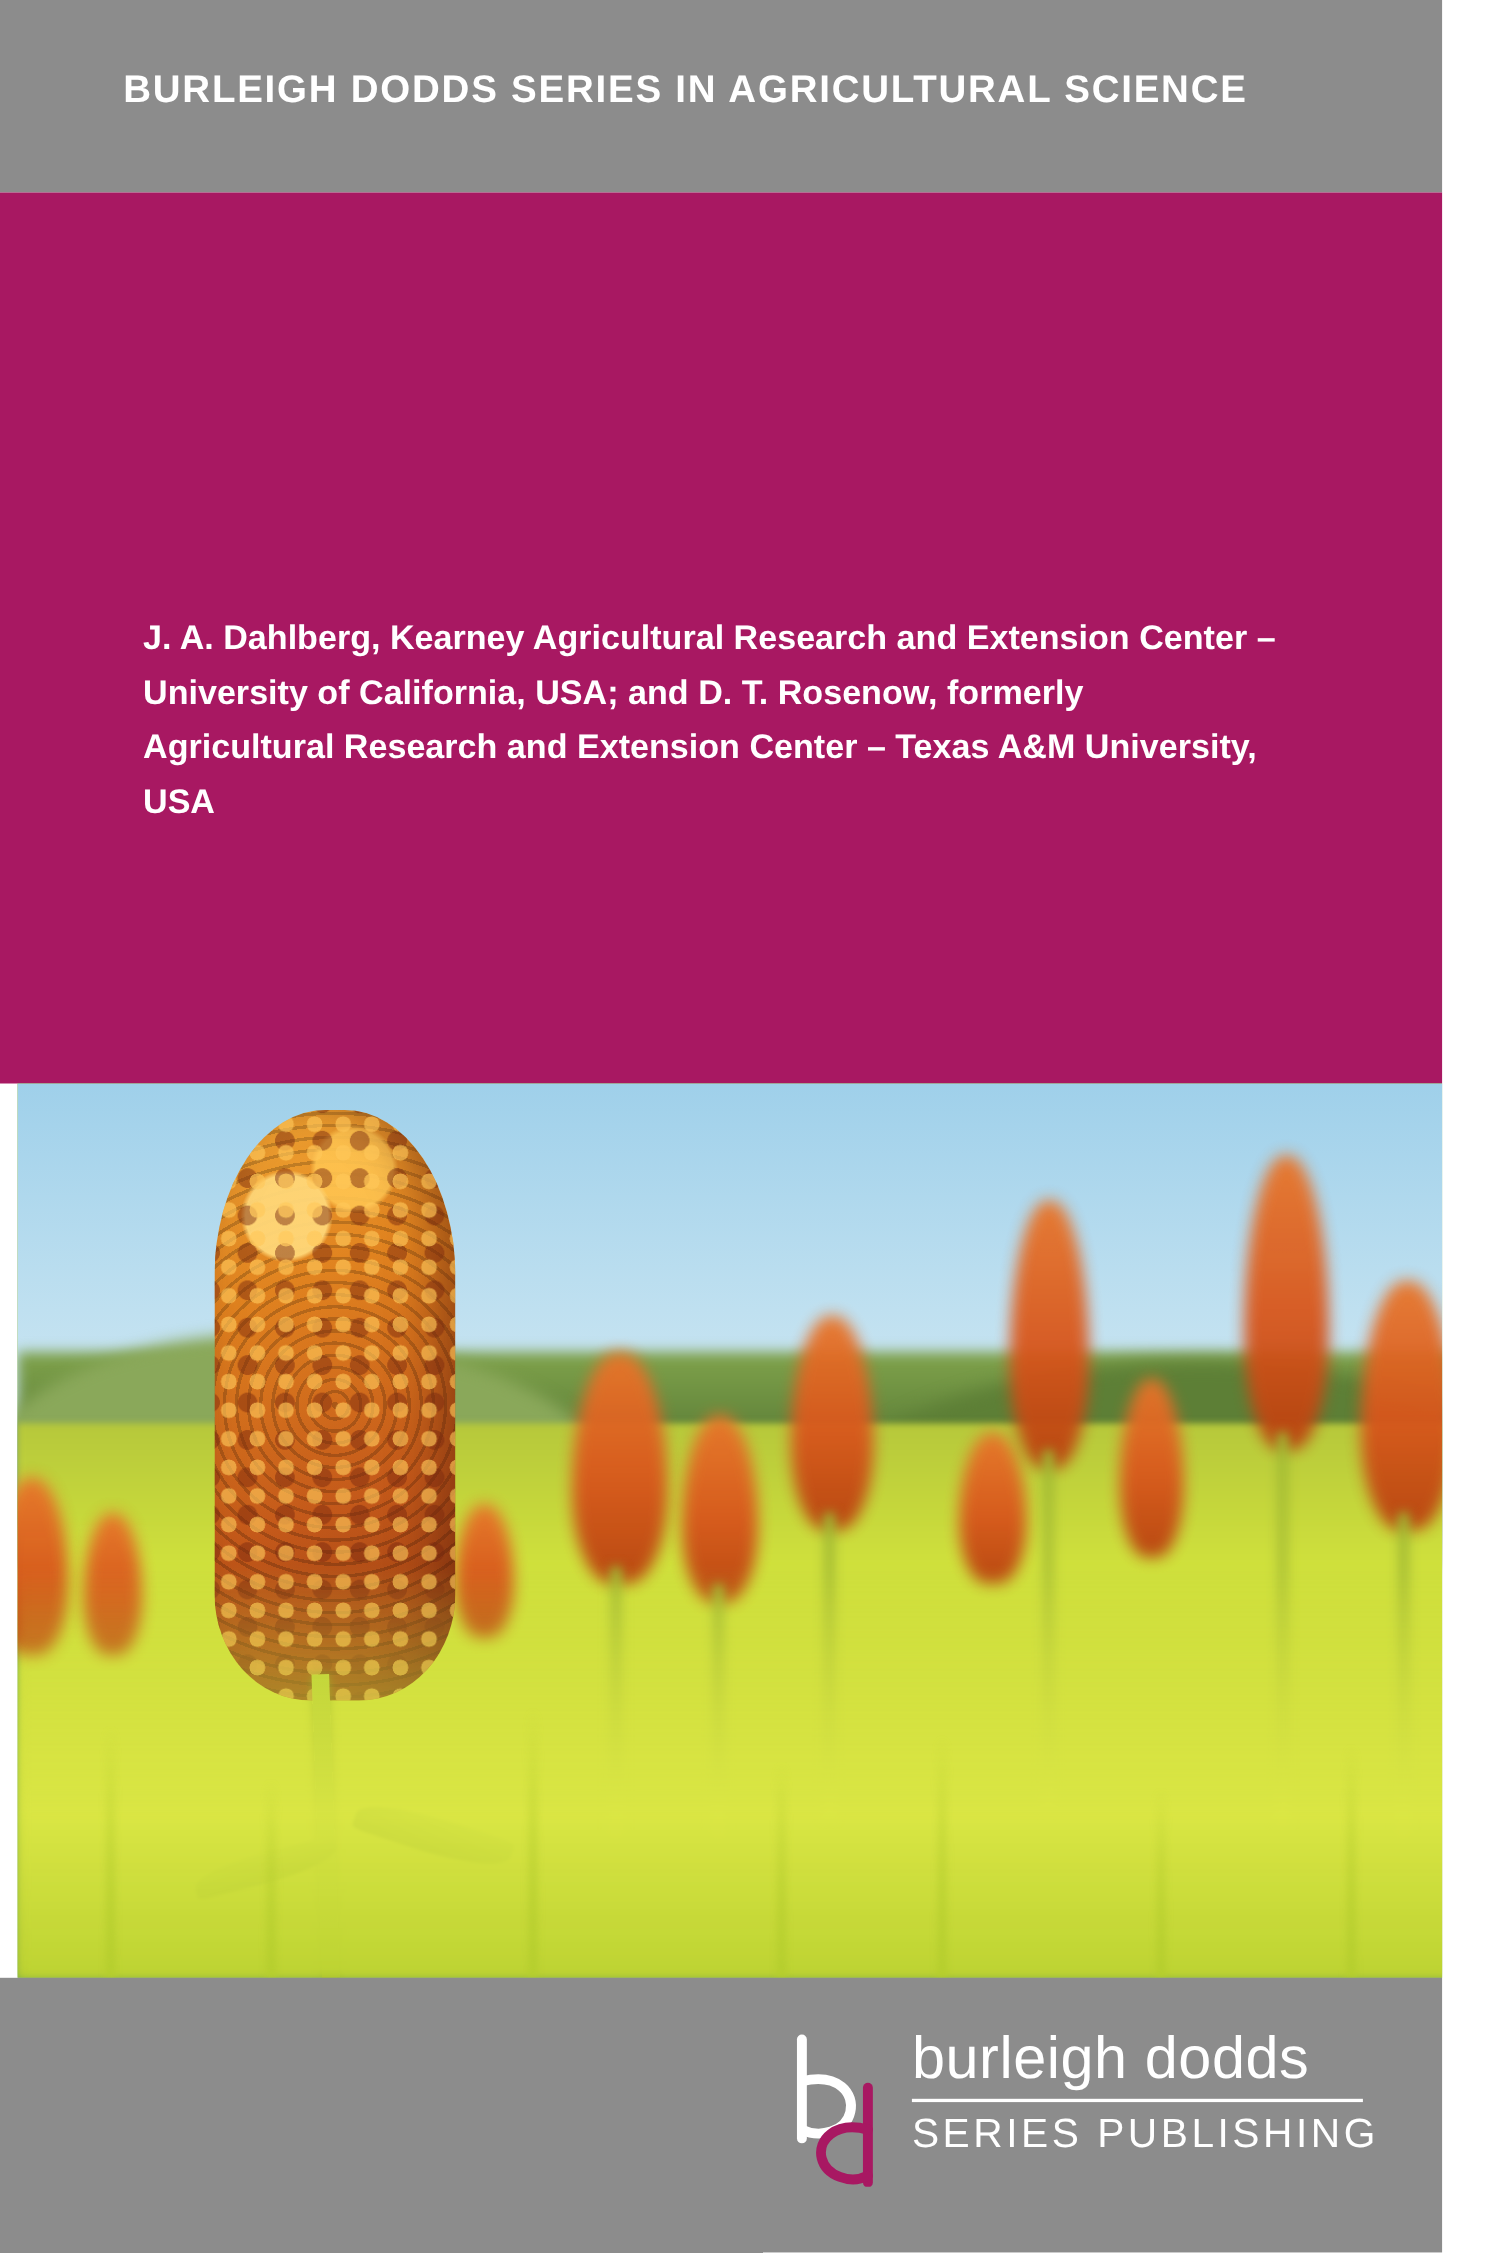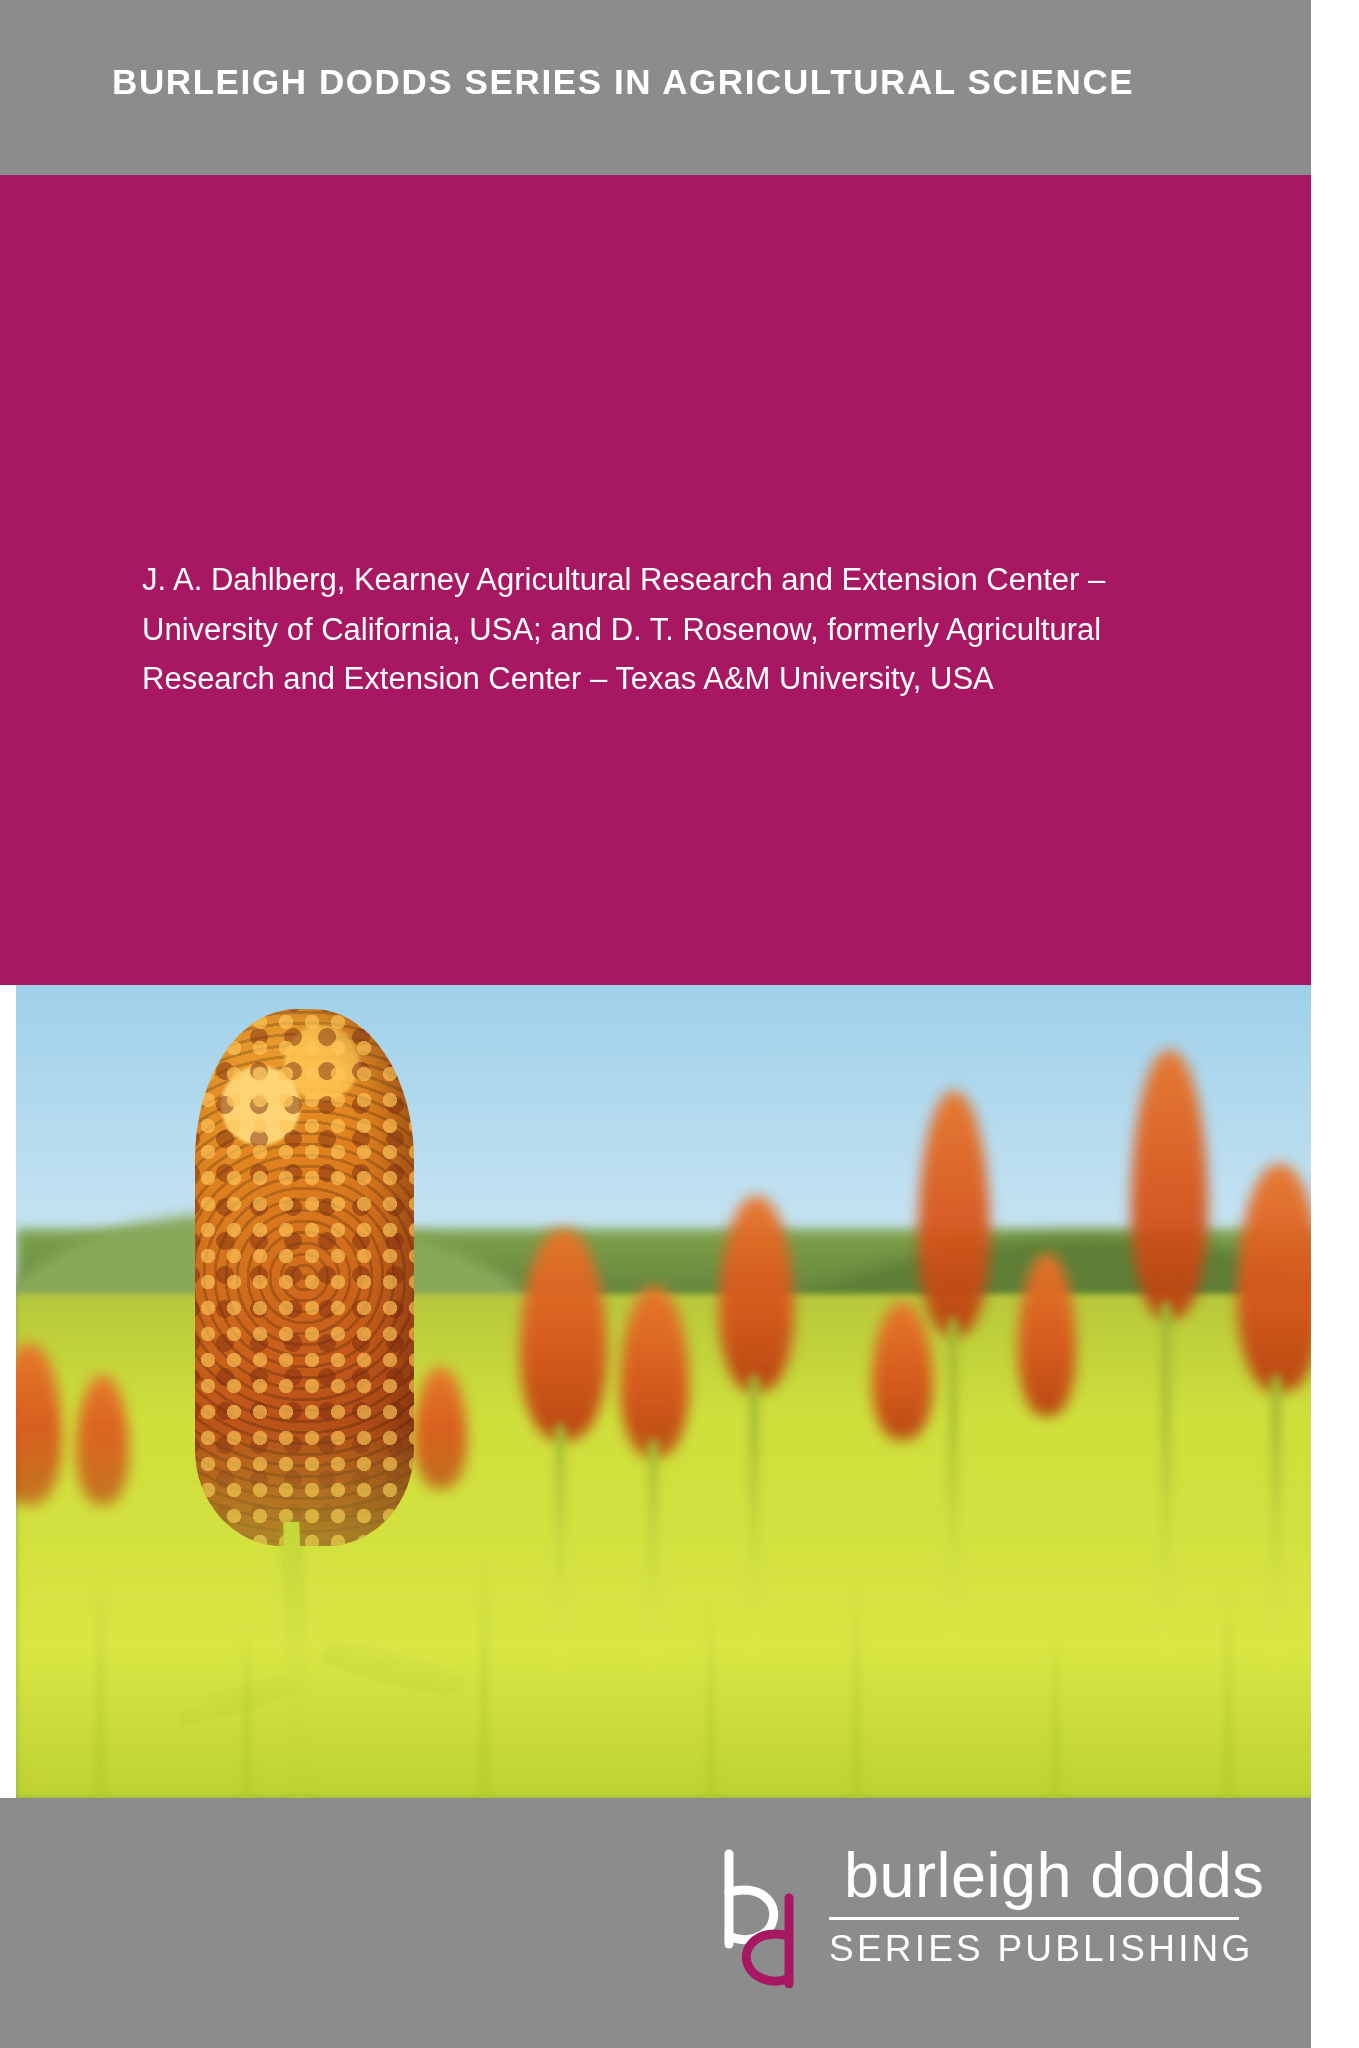--- a/index.html
+++ b/index.html
@@ -56,27 +56,27 @@
     top: 75px;
     width: 1070px;
     color: #ffffff;
     font-size: 63px;
     line-height: 1.18;
     font-weight: 400;
     letter-spacing: 0.2px;
   }
   .authors {
     position: absolute;
-    left: 142px;
+    left: 130px;
     top: 380px;
     width: 1030px;
     color: #ffffff;
     font-size: 31px;
     line-height: 1.6;
-    font-weight: 400;
+    font-weight: 700;
   }
 
   
   .photo {
     position: absolute;
     left: 16px;
     top: 985px;
     width: 1327px;
     height: 813px;
     overflow: hidden;
@@ -214,26 +214,25 @@
     height: 140px;
   }
   .logo-text {
     position: absolute;
     left: 118px;
     top: 0;
     width: 410px;
   }
   .logo-name {
     color: #ffffff;
-    font-size: 63px;
+    font-size: 54px;
     font-weight: 400;
     letter-spacing: 0.5px;
     line-height: 1.0;
     white-space: nowrap;
-    margin-left: 15px;
   }
   .logo-rule {
     margin: 10px 0 8px 0;
     height: 3px;
     background: #ffffff;
     width: 100%;
   }
   .logo-sub {
     color: #ffffff;
     font-size: 37px;

